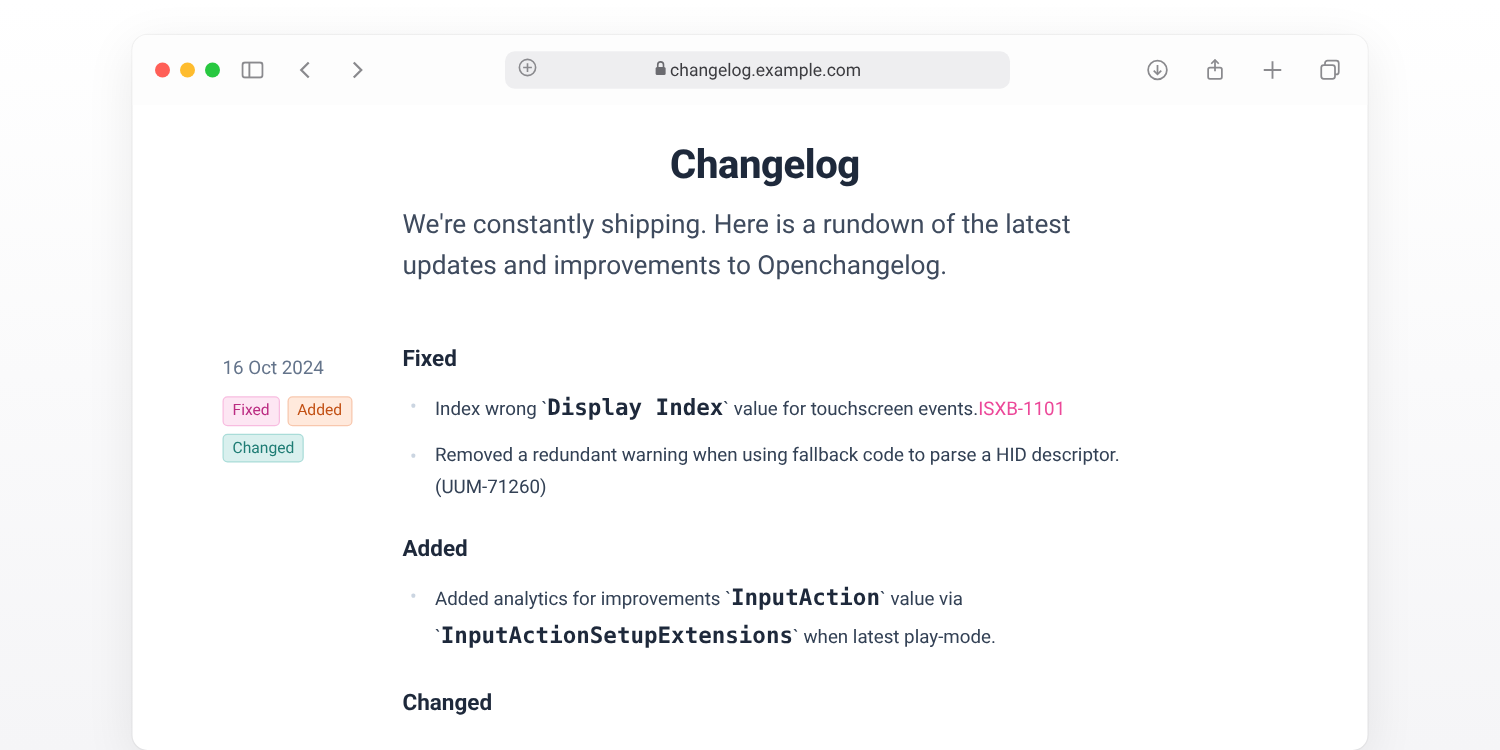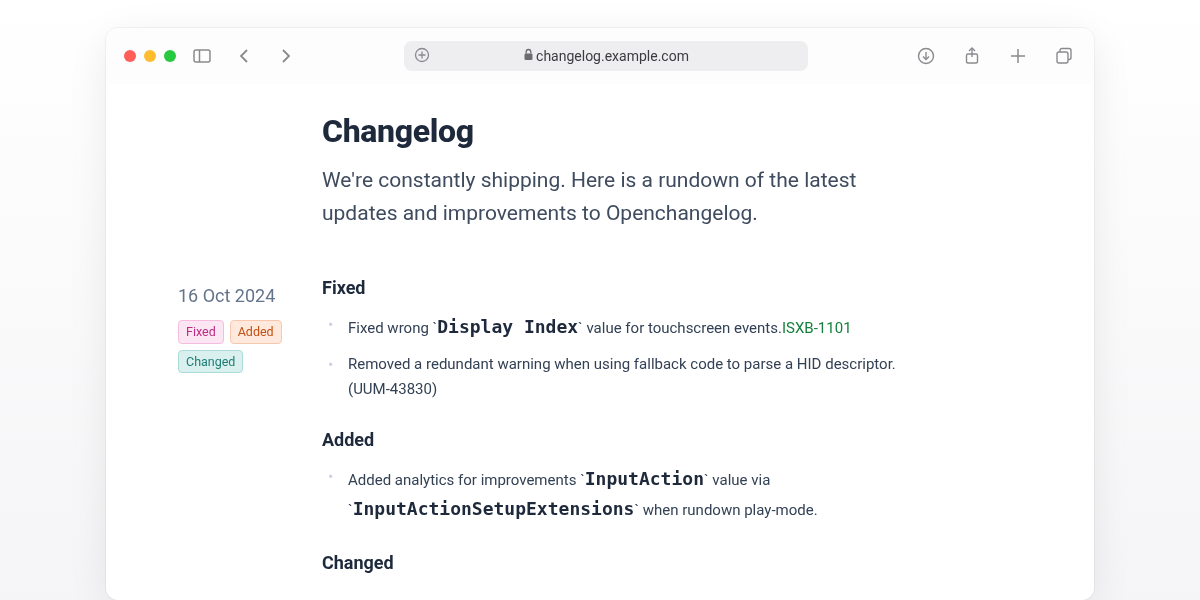--- a/index.html
+++ b/index.html
@@ -71,35 +71,36 @@
   .main-col {
     margin-left: 144px;
     width: 580px;
   }
   .page-title {
     font-size: 32px;
     font-weight: 800;
     color: #1e293b;
     letter-spacing: -0.01em;
     margin-bottom: 14px;
+    text-align: center;
   }
   .page-desc {
     color: #3f4b5e;
     font-size: 21px;
     line-height: 1.55;
     margin-bottom: 48px;
   }
   .release-row { display: flex; }
   .meta-col {
     position: absolute;
     margin-left: -144px;
     width: 130px;
     padding-top: 8px;
   }
-  .release-date { color: #64748b; font-size: 18px; margin-bottom: 14px; }
+  .release-date { color: #64748b; font-size: 15px; margin-bottom: 14px; }
   .tag-row { display: flex; flex-wrap: wrap; gap: 6px; }
   .tag {
     font-size: 12.5px;
     padding: 2px 7px;
     border-radius: 4px;
     border: 1px solid;
     line-height: 1.4;
   }
   .tag.fixed { background: #fde6f3; border-color: #f8bce0; color: #bb2b82; }
   .tag.added { background: #ffe9dc; border-color: #f8c7ad; color: #c25014; }
@@ -135,21 +136,21 @@
     top: 0;
     color: #cbd5e1;
     font-size: 16px;
   }
   code.inline {
     font-family: ui-monospace, SFMono-Regular, Menlo, monospace;
     font-size: 18px;
     color: #1e293b;
     font-weight: 600;
   }
-  .ticket-link { color: #15803d; text-decoration: none; }
+  .ticket-link { color: #ec4899; text-decoration: none; }
 </style>
 </head>
 <body>
 
 <div class="browser-window">
 
   <div class="chrome-bar">
     <div class="traffic-lights">
       <div class="tl red"></div>
       <div class="tl yellow"></div>
@@ -240,29 +241,29 @@
             <span class="tag added">Added</span>
             <span class="tag changed">Changed</span>
           </div>
         </div>
 
         <div>
 
           <h3 class="section-heading">Fixed</h3>
           <ul class="items">
             <li>
-              <span>Fixed wrong </span>`<code class="inline">Display Index</code>`<span> value for touchscreen events.</span><a class="ticket-link">ISXB-1101</a>
+              <span>Index wrong </span>`<code class="inline">Display Index</code>`<span> value for touchscreen events.</span><a class="ticket-link">ISXB-1101</a>
             </li>
-            <li>Removed a redundant warning when using fallback code to parse a HID descriptor. (UUM-43830)</li>
+            <li>Removed a redundant warning when using fallback code to parse a HID descriptor. (UUM-71260)</li>
           </ul>
 
           <h3 class="section-heading">Added</h3>
           <ul class="items">
             <li>
-              <span>Added analytics for improvements </span>`<code class="inline">InputAction</code>`<span> value via </span>`<code class="inline">InputActionSetupExtensions</code>`<span> when rundown play-mode.</span>
+              <span>Added analytics for improvements </span>`<code class="inline">InputAction</code>`<span> value via </span>`<code class="inline">InputActionSetupExtensions</code>`<span> when latest play-mode.</span>
             </li>
           </ul>
 
           <h3 class="section-heading">Changed</h3>
 
         </div>
       </div>
     </div>
   </div>
 

